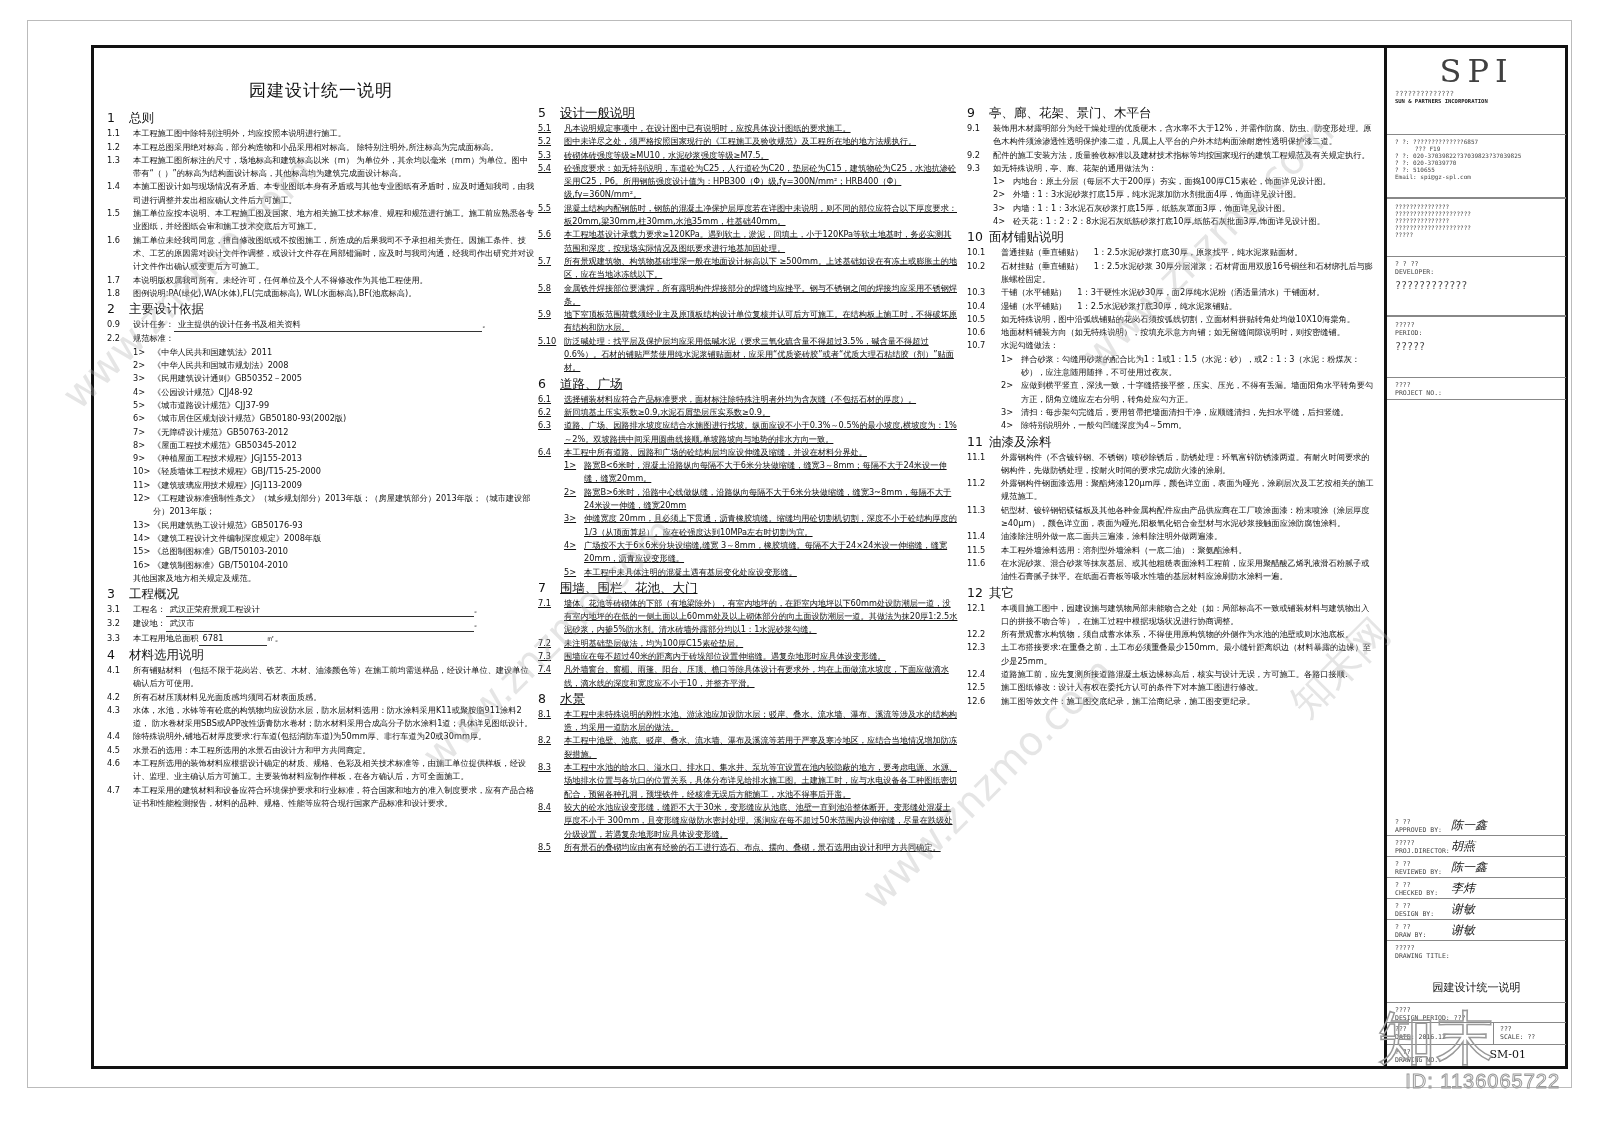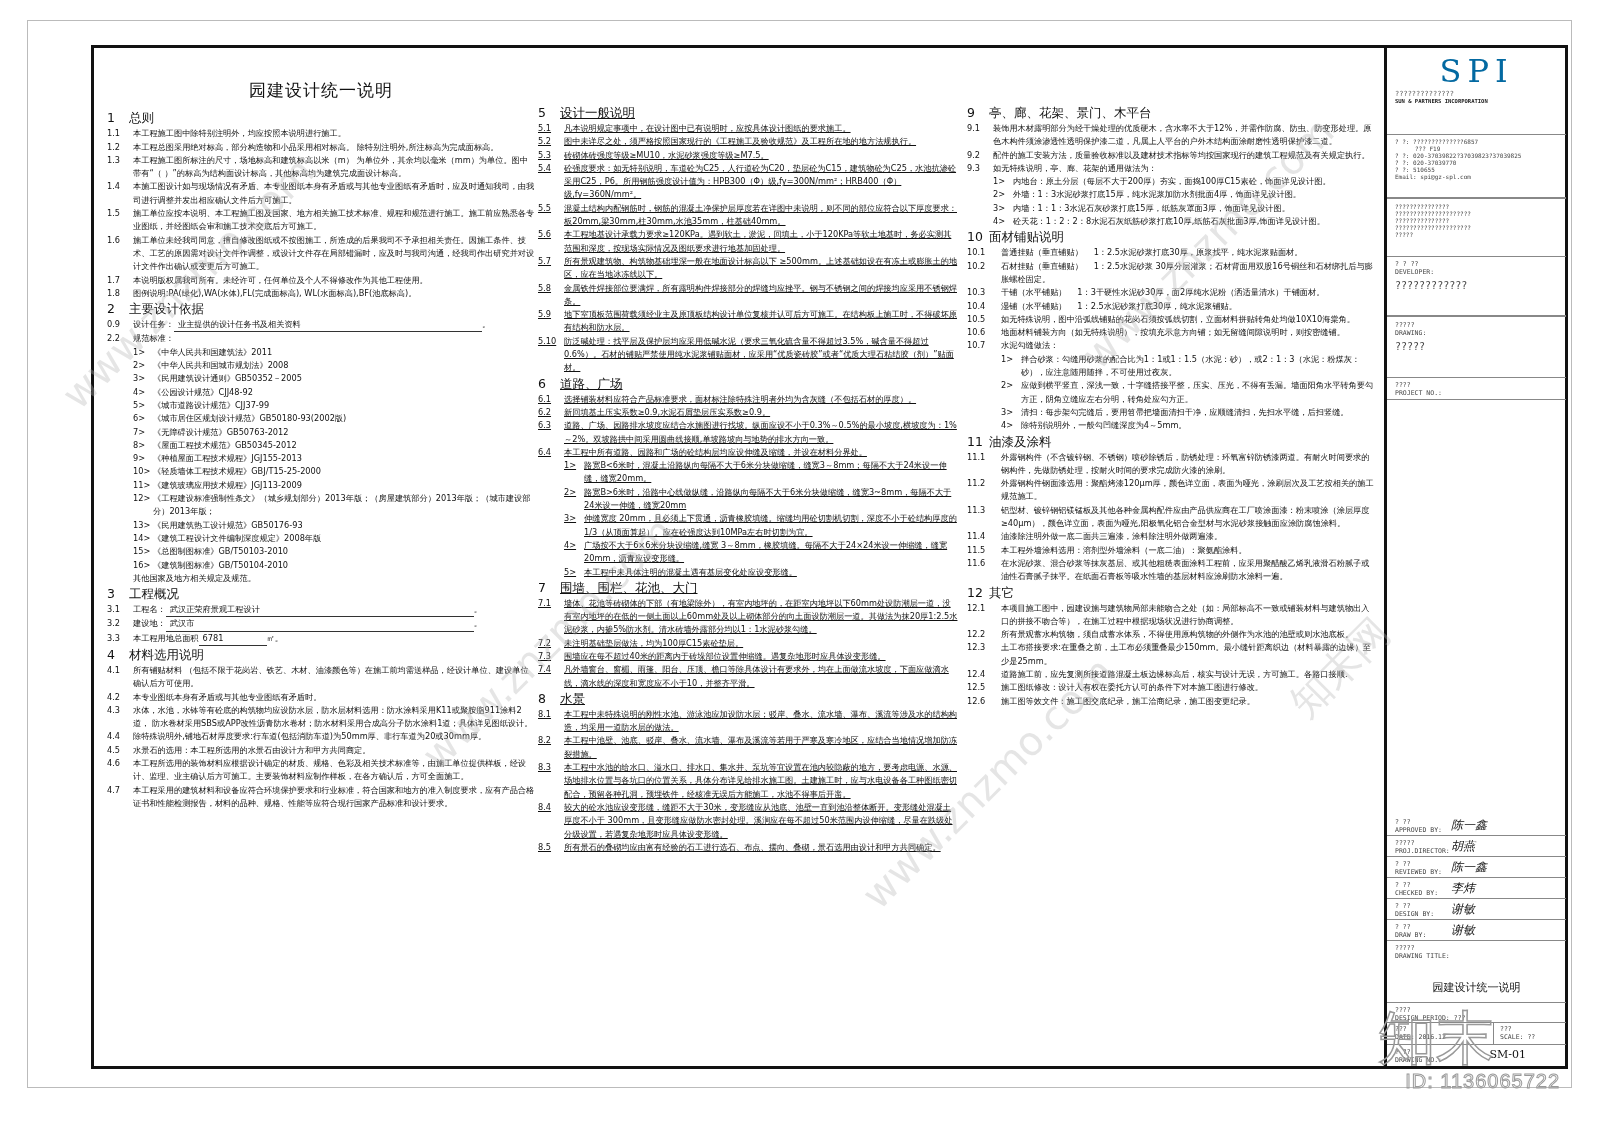--- a/index.html
+++ b/index.html
@@ -21,21 +21,21 @@
   .sub{padding-left:26px;display:flex;}
   .sub .no{min-width:20px;flex:0 0 auto;}
   .sub .tx{flex:1;}
   .sub-plain{padding-left:26px;}
   .fill{border-bottom:1px solid #333;display:inline-block;padding:0 4px;}
   .fill.long{width:300px;}
   .fill.med{width:60px;}
   
   .tb{position:absolute;left:1384px;top:45px;width:182px;height:1024px;border-left:3px solid #111;box-sizing:border-box;font-family:"DejaVu Sans Mono",monospace;font-size:6px;color:#444;}
   .tb-row{position:absolute;left:0;width:100%;border-bottom:1px solid #888;box-sizing:border-box;padding:3px 8px;}
-  .logo{font-family:"DejaVu Serif",serif;font-size:32px;letter-spacing:6px;color:#0369a1;text-align:center;margin-top:4px;}
+  .logo{font-family:"DejaVu Serif",serif;font-size:32px;letter-spacing:6px;color:#404040;text-align:center;margin-top:4px;}
   .tb-company{font-size:5.5px;color:#222;font-weight:bold;}
   .tb-q{font-size:7px;color:#555;}
   .tb-label{font-size:6.5px;color:#444;}
   .tb-val{font-size:10px;color:#444;margin-top:4px;}
   .sig{position:absolute;left:64px;top:2px;font-family:"DejaVu Serif",serif;font-style:italic;font-size:12px;color:#111;}
   .tb-drawtitle{font-family:"DejaVu Sans",sans-serif;font-size:11px;color:#111;text-align:center;margin-top:20px;}
   .tb-dno{font-family:"DejaVu Serif",serif;font-size:11px;color:#111;position:absolute;right:40px;top:3px;}
   .wm{position:absolute;color:rgba(180,180,180,0.35);font-size:40px;transform:rotate(-45deg);pointer-events:none;font-family:"DejaVu Sans",sans-serif;white-space:nowrap;}
   .wm-id{position:absolute;right:40px;bottom:38px;font-size:20px;color:transparent;-webkit-text-stroke:1px #999;font-family:Liberation Sans, sans-serif;letter-spacing:1px;}
   .wm-logo{position:absolute;left:1378px;top:1000px;font-size:58px;color:transparent;-webkit-text-stroke:1.5px #999;font-family:"DejaVu Sans",sans-serif;}
@@ -179,21 +179,21 @@
   </div>
 
   <div>
     <div class="sec-h"><span class="num">4</span><span>材料选用说明</span></div>
     <div class="item">
         <span class="no">4.1</span>
         <span class="tx">所有铺贴材料 （包括不限于花岗岩、铁艺、木材、油漆颜色等）在施工前均需送样品，经设计单位、建设单位确认后方可使用。</span>
       </div>
     <div class="item">
         <span class="no">4.2</span>
-        <span class="tx">本专业图纸本身有矛盾或与其他专业图纸有矛盾时。</span>
+        <span class="tx">所有石材压顶材料见光面质感均须同石材表面质感。</span>
       </div>
     <div class="item">
         <span class="no">4.3</span>
         <span class="tx">水体，水池，水钵等有砼底的构筑物均应设防水层，防水层材料选用：防水涂料采用K11或聚胺脂911涂料2道， 防水卷材采用SBS或APP改性沥青防水卷材；防水材料采用合成高分子防水涂料1道；具体详见图纸设计。</span>
       </div>
     <div class="item">
         <span class="no">4.4</span>
         <span class="tx">除特殊说明外,铺地石材厚度要求:行车道(包括消防车道)为50mm厚、非行车道为20或30mm厚。</span>
       </div>
     <div class="item">
@@ -500,21 +500,21 @@
     <div>?????????????????????</div>
     <div>?????</div>
   </div>
   <div class="tb-row" style="top:212px;height:60px;border-bottom:2px solid #888;">
     <div class="tb-label">? ? ??</div>
     <div class="tb-label">DEVELOPER:</div>
     <div class="tb-val">????????????</div>
   </div>
   <div class="tb-row" style="top:273px;height:60px;">
     <div class="tb-label">?????</div>
-    <div class="tb-label">DRAWING:</div>
+    <div class="tb-label">PERIOD:</div>
     <div class="tb-val">?????</div>
   </div>
   <div class="tb-row" style="top:333px;height:22px;">
     <div class="tb-label">????</div>
     <div class="tb-label">PROJECT NO.:</div>
   </div>
 
   <div class="tb-row" style="top:770px;height:21px;">
     <div class="tb-label">?   ??</div>
       <div class="tb-label">APPROVED BY:</div>

